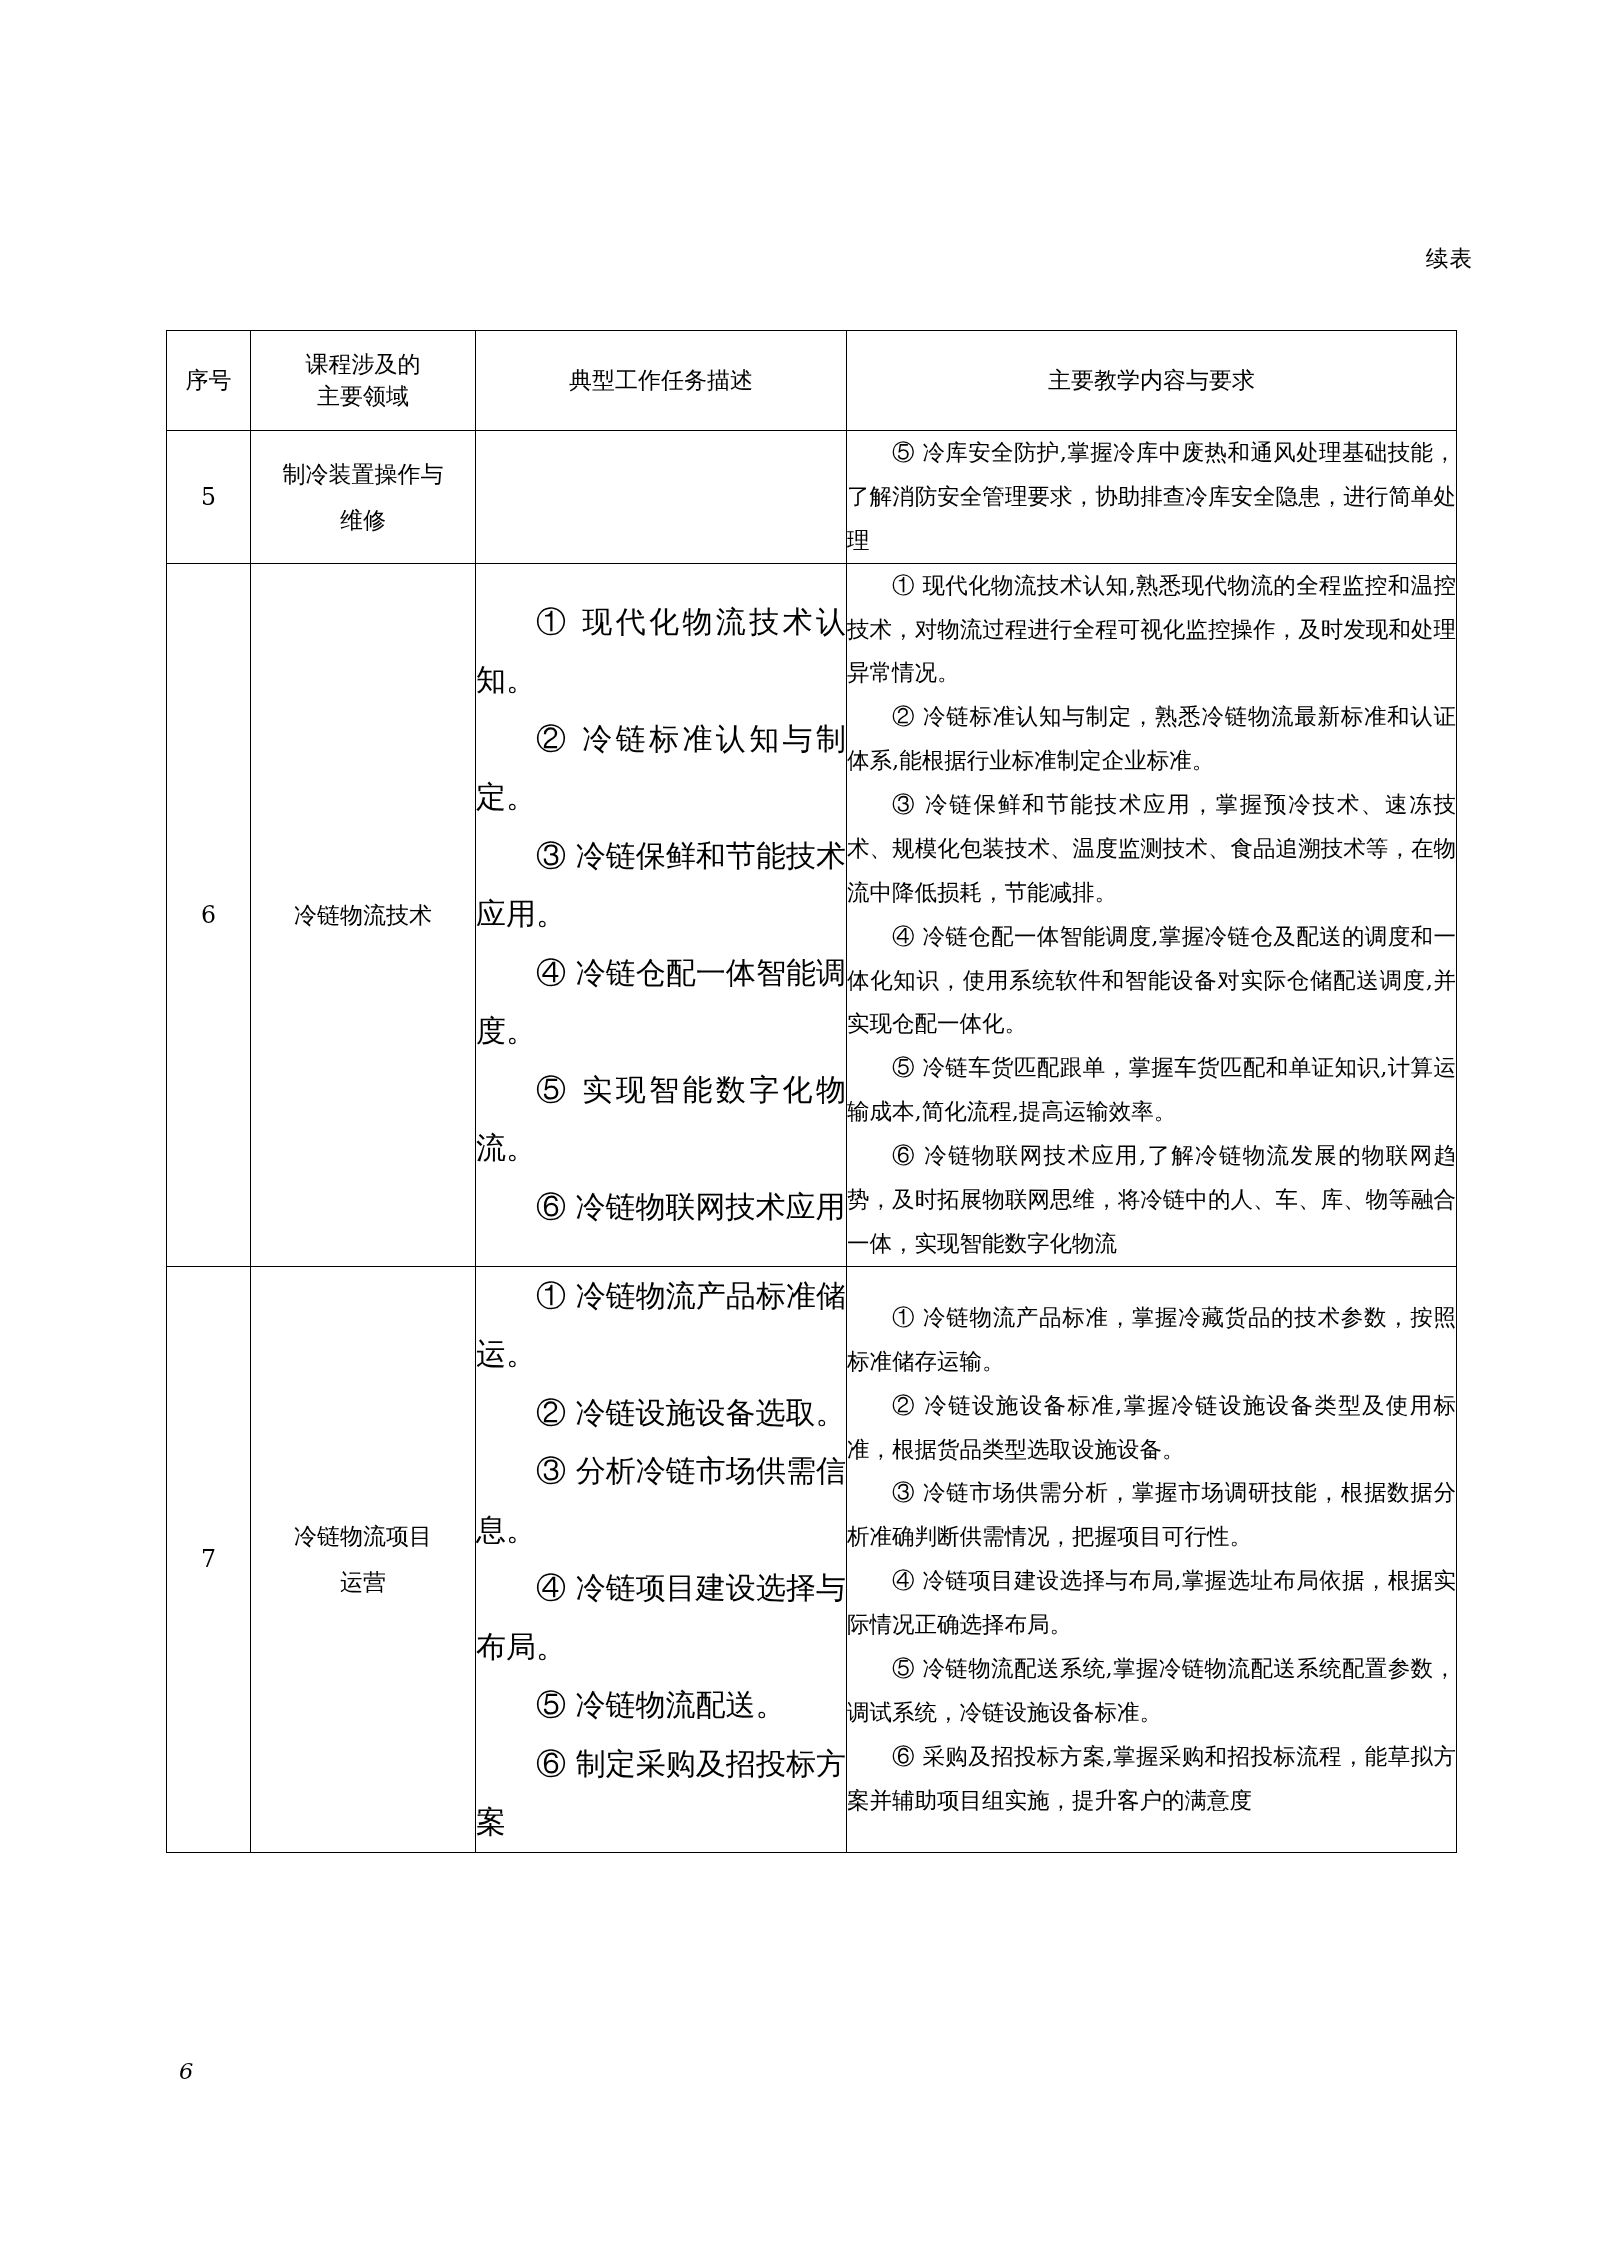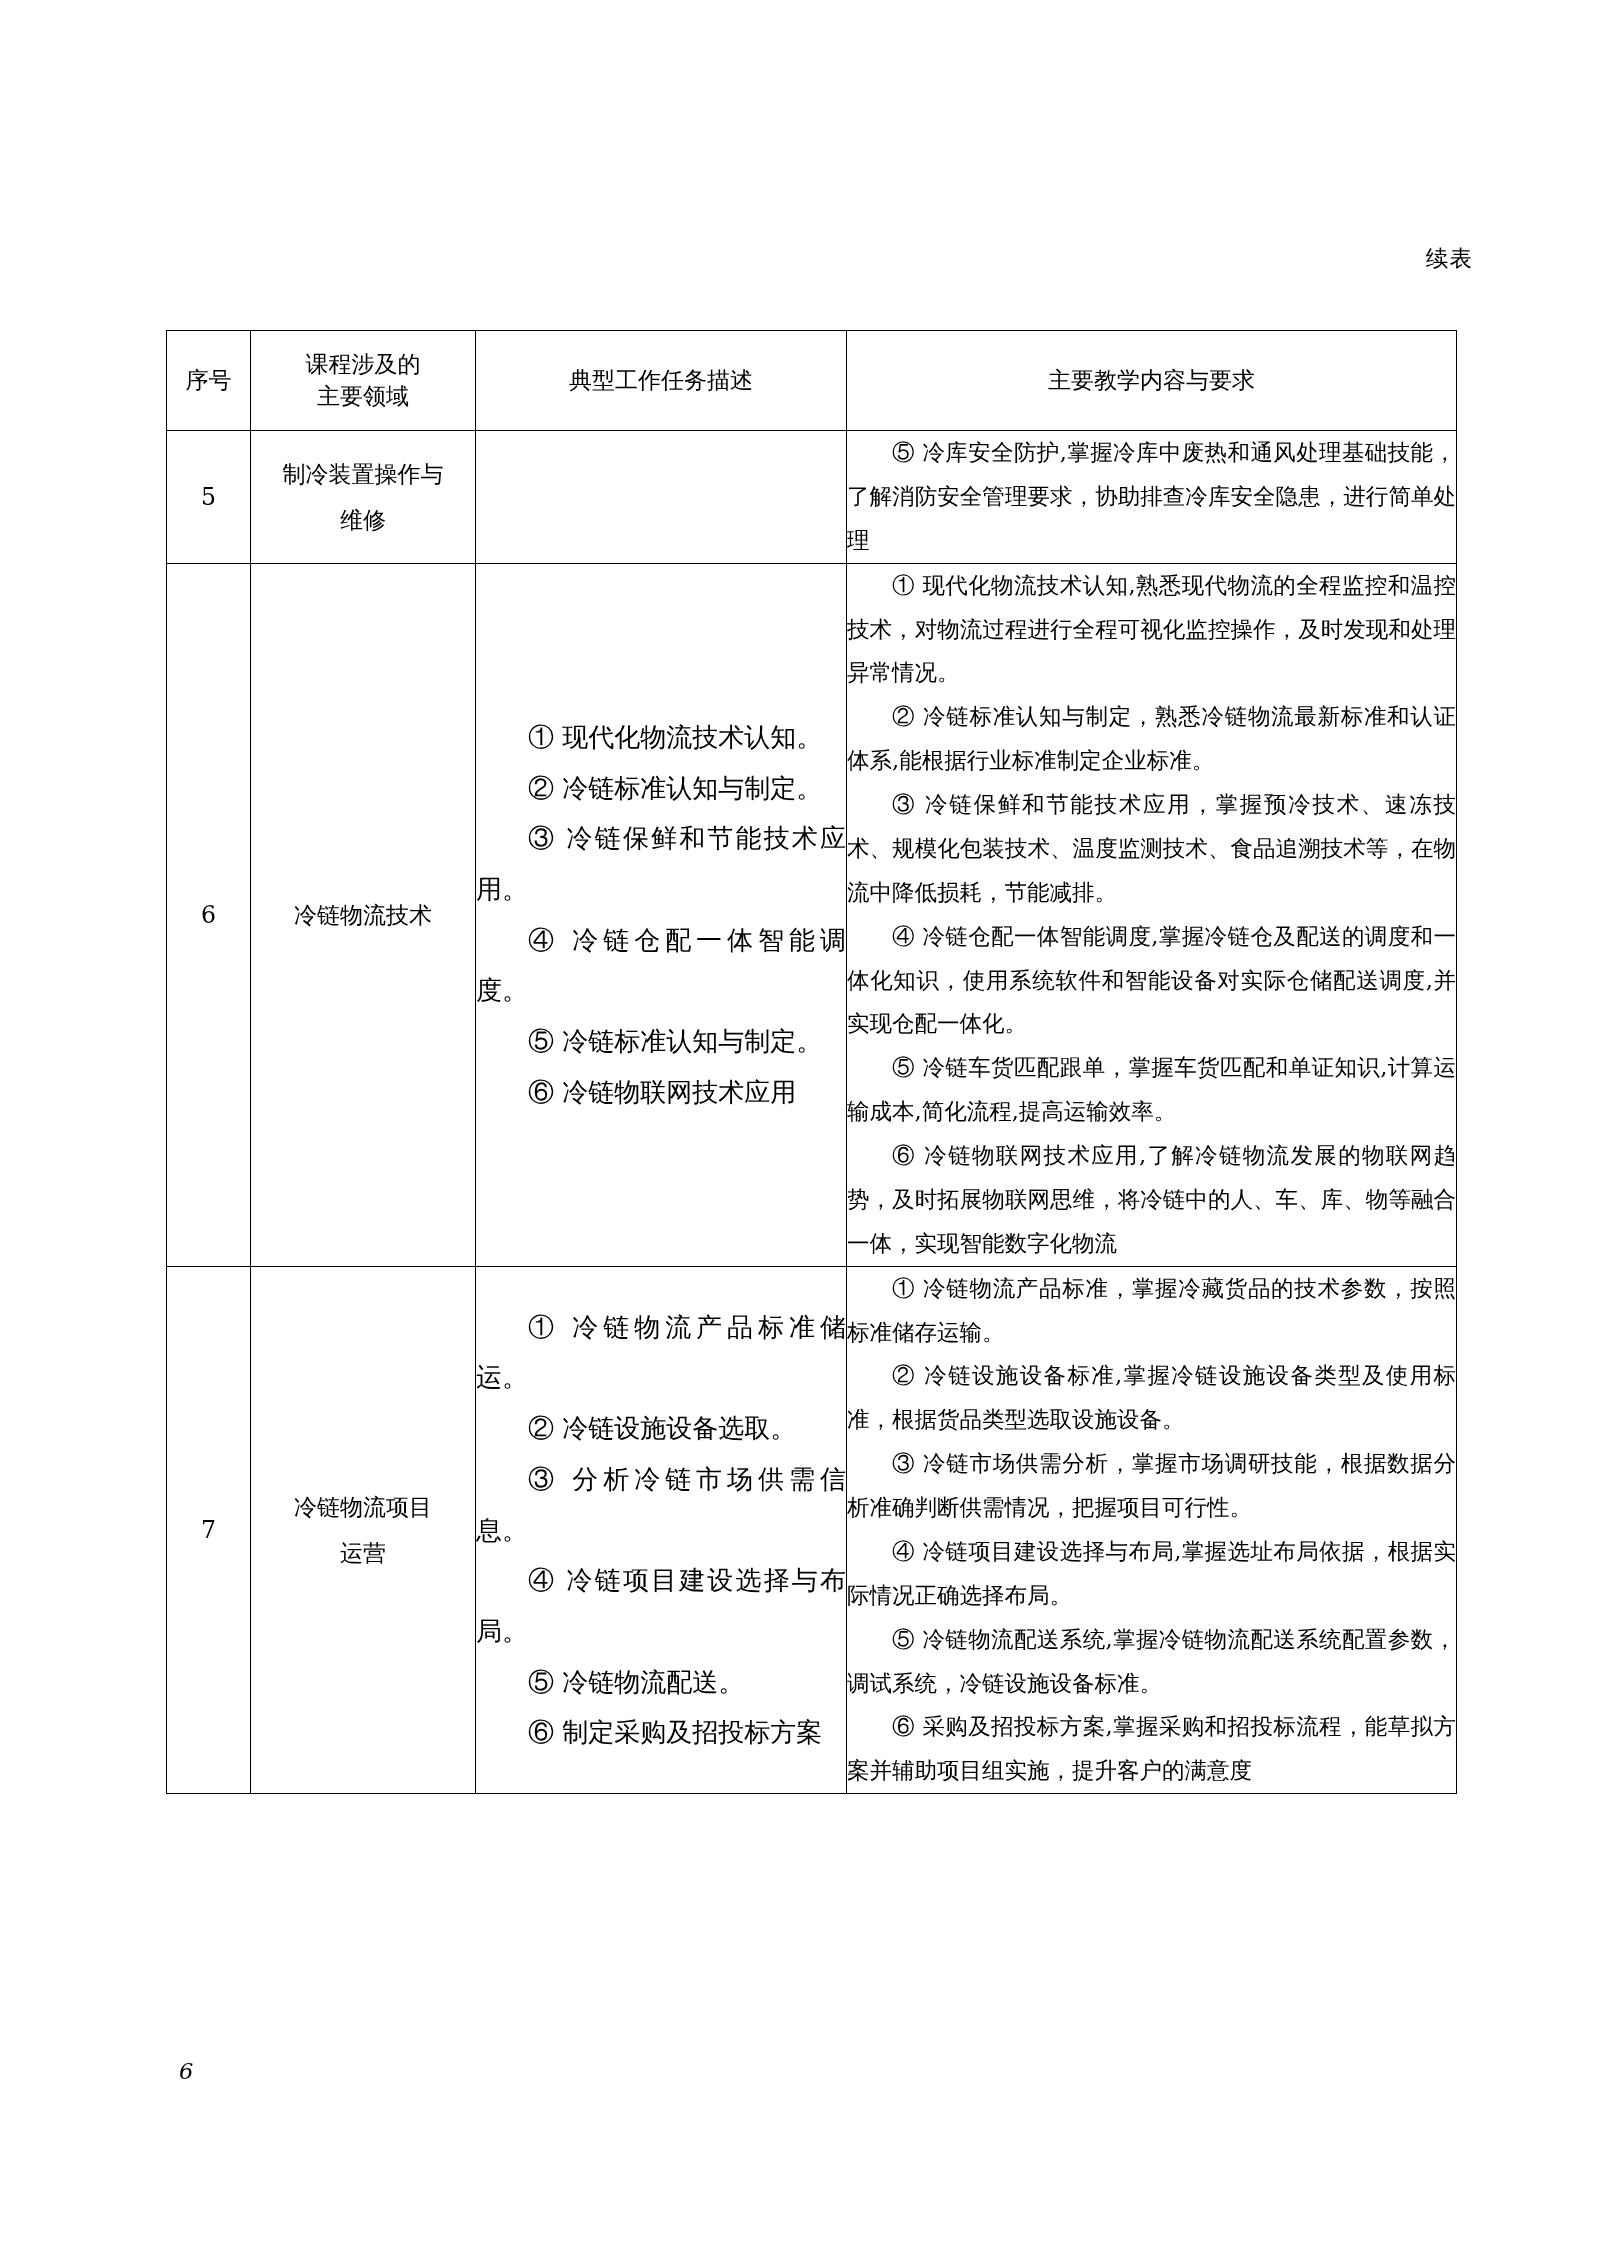--- a/index.html
+++ b/index.html
@@ -74,21 +74,21 @@
     font-size: 23.6px;
     font-family: "DejaVu Serif", "Liberation Serif", serif;
   }
   td.area {
     text-align: center;
     font-size: 23px;
     line-height: 2.0;
     padding: 0 12.4px;
   }
   td.task {
-    font-size: 26px;
+    font-size: 30px;
     line-height: 1.95;
     padding: 17px 14.6px 17px 14.6px;
     vertical-align: middle;
     text-align: justify;
     text-justify: inter-ideograph;
   }
   td.teach {
     font-size: 22.5px;
     line-height: 1.95;
     padding: 14.6px 14.6px 14.6px 15.7px;
@@ -158,21 +158,21 @@
         <tr>
           <td class="num">6</td>
           <td class="area">
             <div>冷链物流技术</div>
           </td>
           <td class="task">
             <p class="p-item">① 现代化物流技术认知。</p>
             <p class="p-item">② 冷链标准认知与制定。</p>
             <p class="p-item">③ 冷链保鲜和节能技术应用。</p>
             <p class="p-item">④ 冷链仓配一体智能调度。</p>
-            <p class="p-item">⑤ 冷链标准认知与制定。</p>
+            <p class="p-item">⑤ 实现智能数字化物流。</p>
             <p class="p-item">⑥ 冷链物联网技术应用</p>
           </td>
           <td class="teach">
             <p class="p-item">① 现代化物流技术认知,熟悉现代物流的全程监控和温控技术，对物流过程进行全程可视化监控操作，及时发现和处理异常情况。</p>
             <p class="p-item">② 冷链标准认知与制定，熟悉冷链物流最新标准和认证体系,能根据行业标准制定企业标准。</p>
             <p class="p-item">③ 冷链保鲜和节能技术应用，掌握预冷技术、速冻技术、规模化包装技术、温度监测技术、食品追溯技术等，在物流中降低损耗，节能减排。</p>
             <p class="p-item">④ 冷链仓配一体智能调度,掌握冷链仓及配送的调度和一体化知识，使用系统软件和智能设备对实际仓储配送调度,并实现仓配一体化。</p>
             <p class="p-item">⑤ 冷链车货匹配跟单，掌握车货匹配和单证知识,计算运输成本,简化流程,提高运输效率。</p>
             <p class="p-item">⑥ 冷链物联网技术应用,了解冷链物流发展的物联网趋势，及时拓展物联网思维，将冷链中的人、车、库、物等融合一体，实现智能数字化物流</p>
           </td>

